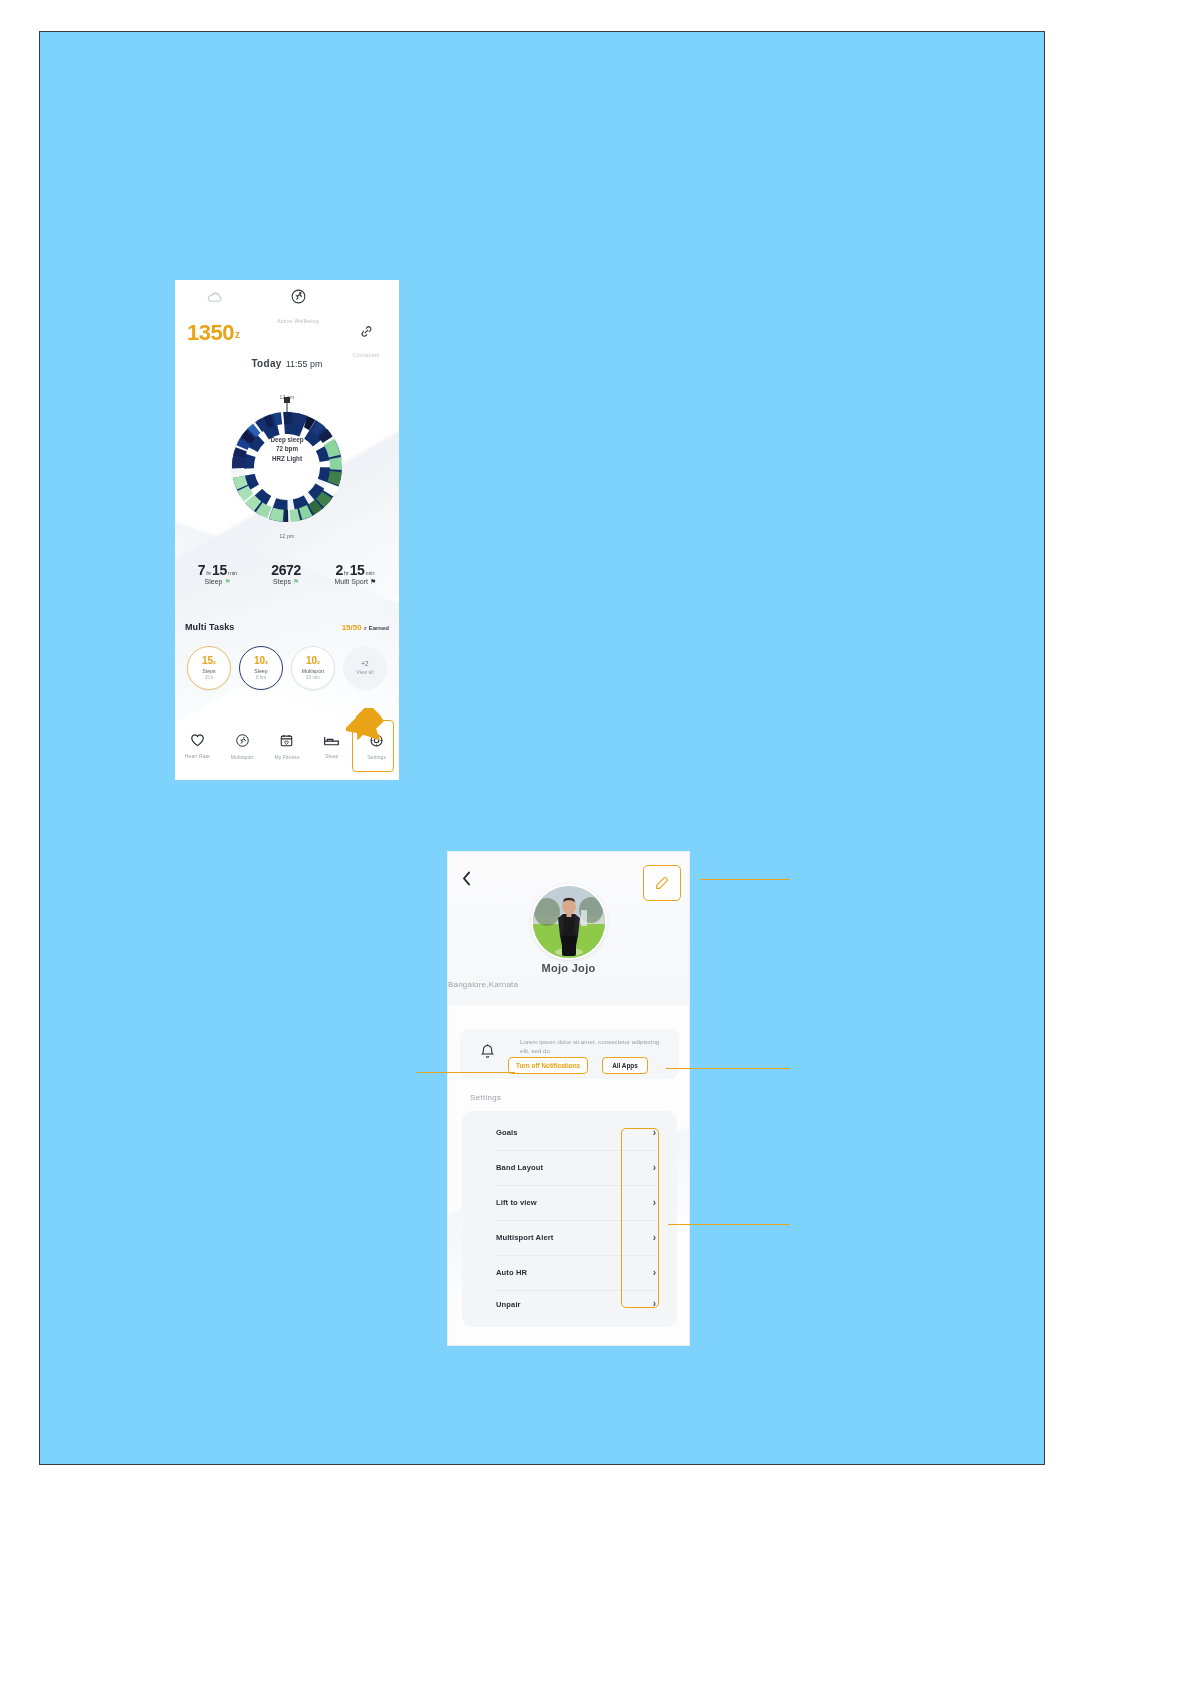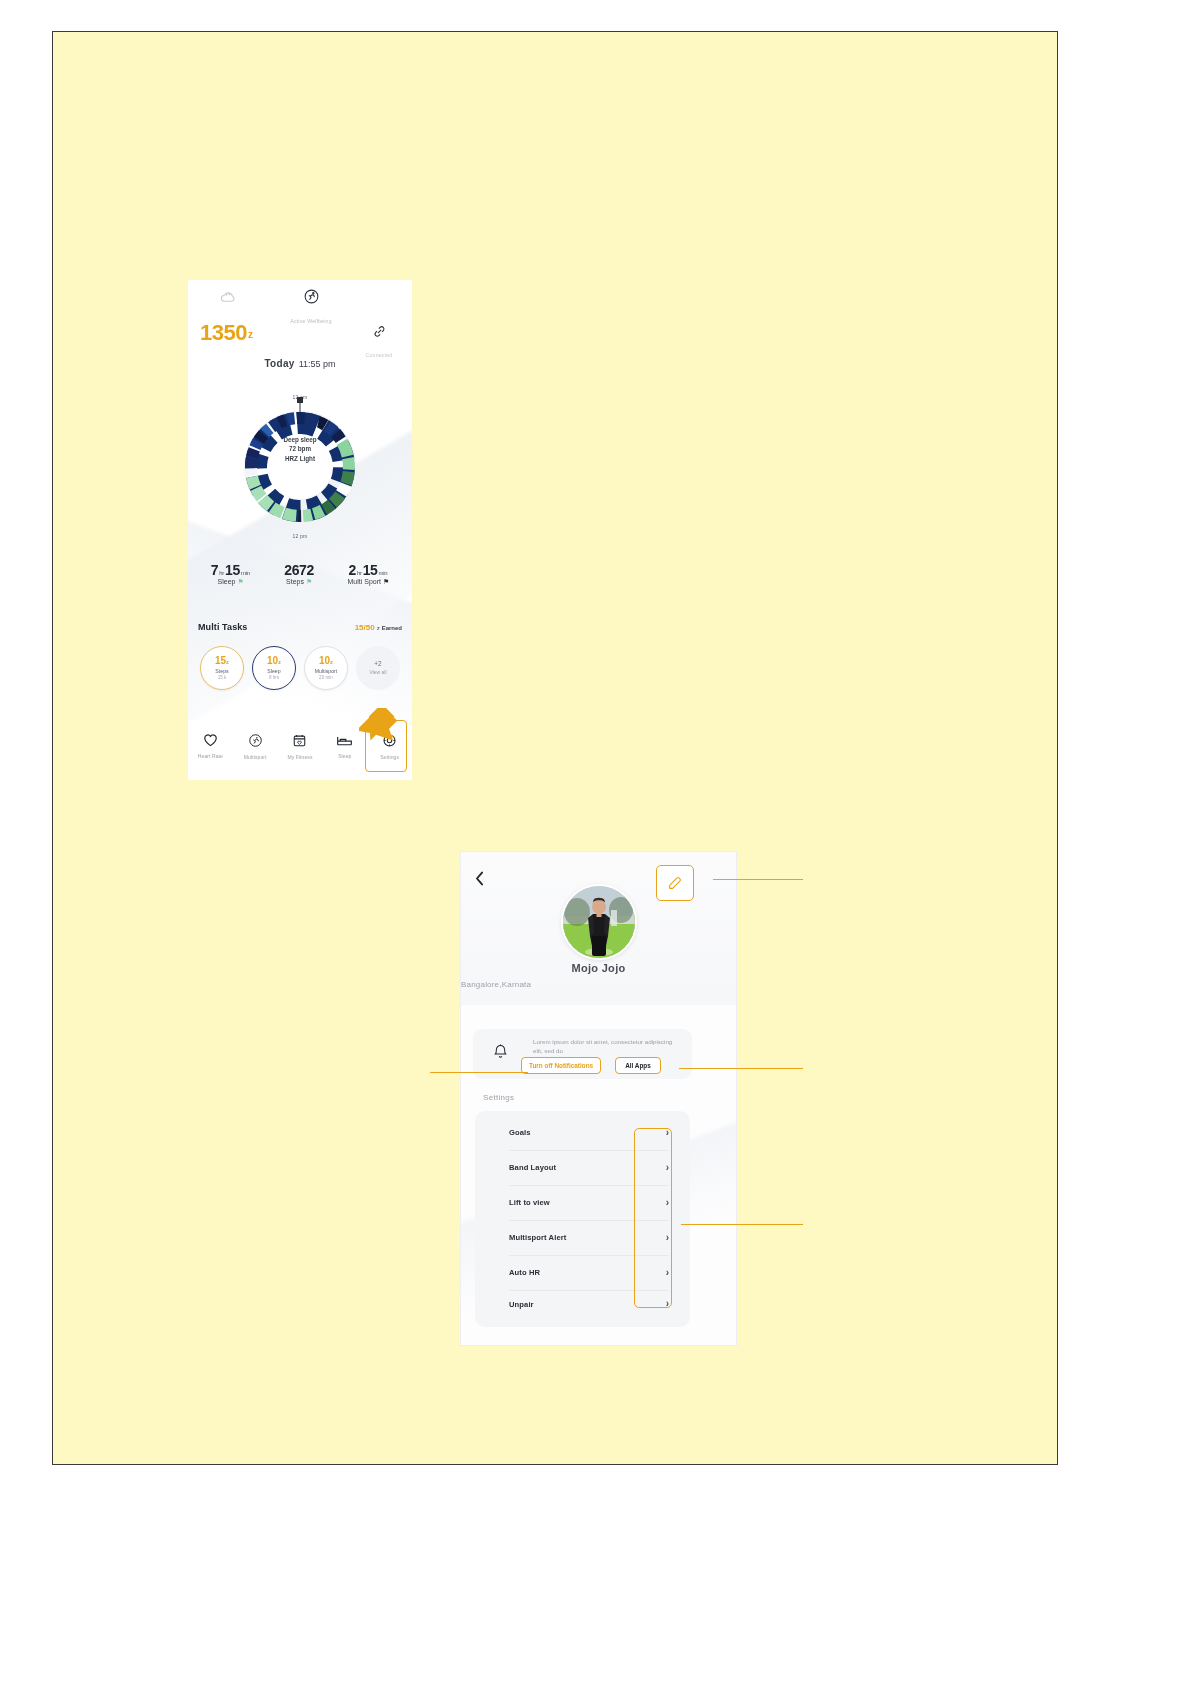--- a/index.html
+++ b/index.html
@@ -4,24 +4,24 @@
 <title>Fitness Band App — Design Spec Sheet</title>
 <style>
   html,body{margin:0;padding:0;}
   body{
     width:1191px;height:1684px;
     background:#ffffff;
     font-family:"Liberation Sans", sans-serif;
     position:relative;overflow:hidden;
   }
   .page-frame{
-    position:absolute;left:52px;top:31px;
+    position:absolute;left:39px;top:31px;
     width:1006px;height:1434px;
     border:1px solid #3b3b3b;
-    background:#fef9c3;
+    background:#7dd3fc;
     box-sizing:border-box;
   }
 
   
   .phone1{
     position:absolute;left:135px;top:248px;
     width:224px;height:500px;
     background:#ffffff;
     overflow:hidden;
   }
@@ -130,21 +130,21 @@
     width:42px;height:52px;border:1.6px solid #e8a317;border-radius:4px;
     box-sizing:border-box;pointer-events:none;
   }
   .arrow-ptr{
     position:absolute;left:306px;top:676px;width:44px;height:38px;
   }
 
   
   .phone2{
     position:absolute;left:407px;top:819px;
-    width:277px;height:495px;
+    width:243px;height:495px;
     background:#ffffff;border:1px solid #eceef1;box-sizing:border-box;
     overflow:hidden;
   }
   .p2-wash{
     position:absolute;inset:0;
     background:
       linear-gradient(160deg,rgba(248,249,251,0) 62%,rgba(242,244,247,.9) 63%,rgba(255,255,255,0) 78%),
       #fdfdfe;
   }
   .p2-head{

